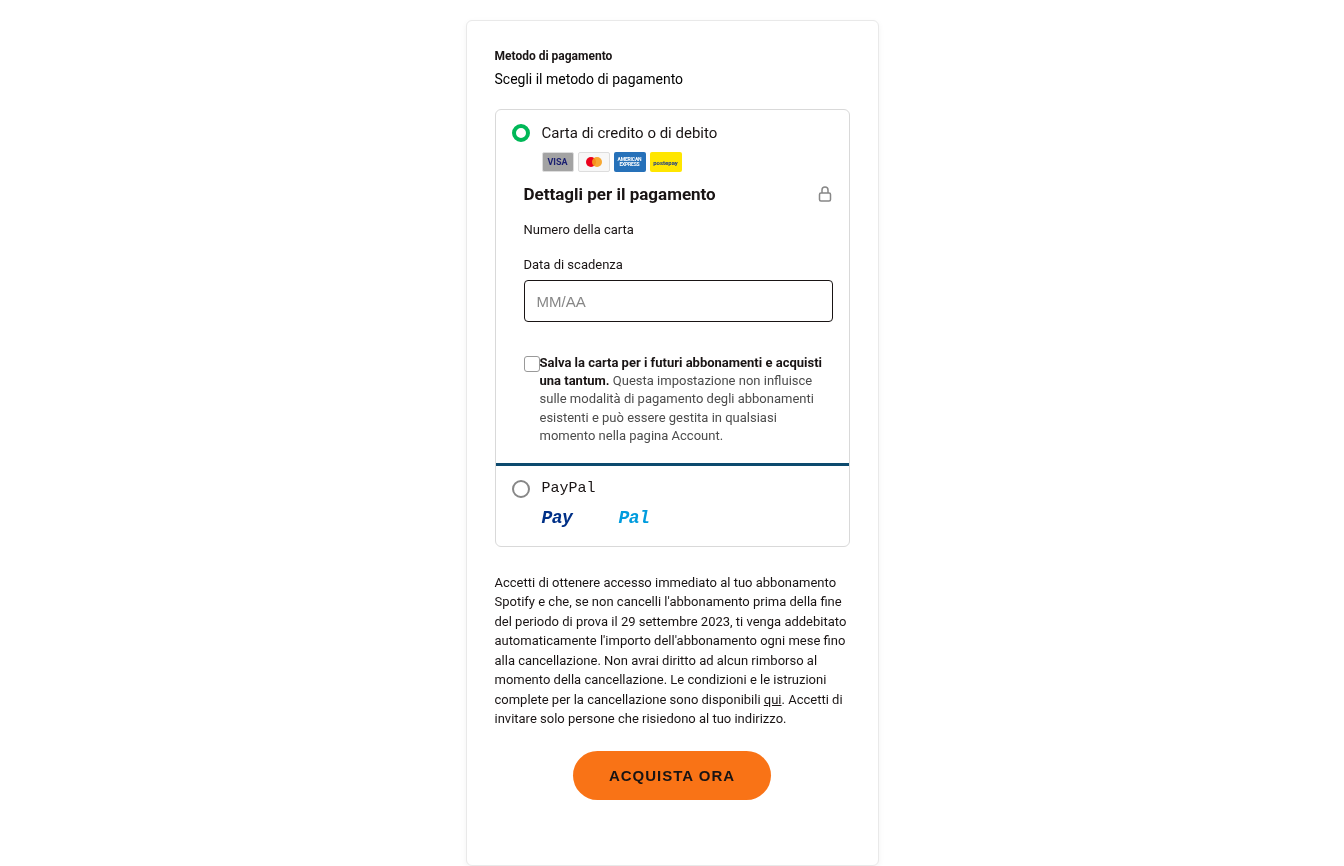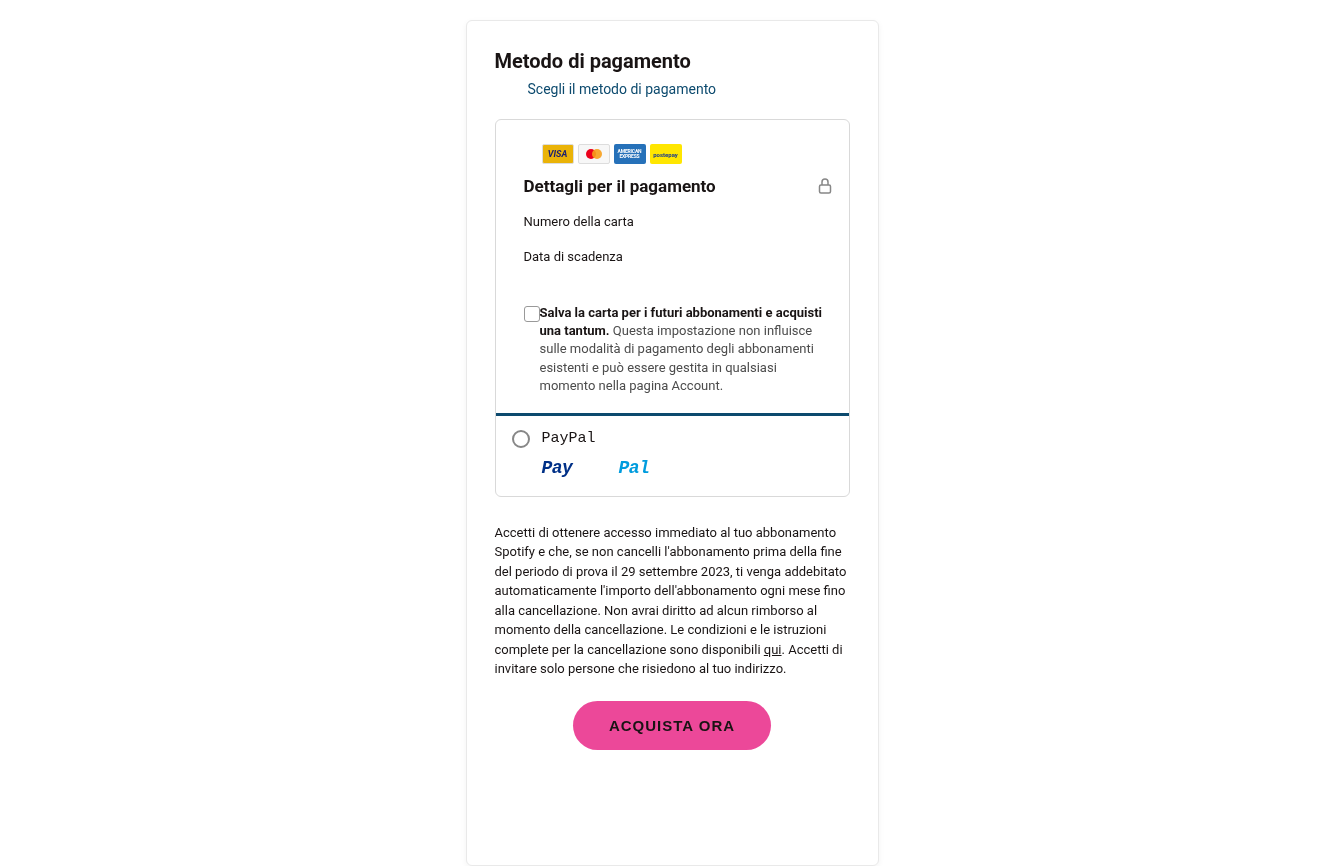--- a/index.html
+++ b/index.html
@@ -14,29 +14,28 @@
   }
   .card {
     width: 413px;
     background: #ffffff;
     border: 1px solid #e9e9e9;
     border-radius: 6px;
     box-shadow: 0 2px 6px rgba(0,0,0,0.05);
     padding: 28px;
   }
   .section-title {
-    font-size: 20px;
+    font-size: 12px;
     font-weight: 700;
     margin-bottom: 8px;
   }
   .section-sub {
     font-size: 14px;
-    color: #0c4a6e;
+    color: #000000;
     margin-bottom: 22px;
-    margin-left: 33px;
   }
   .method-group {
     border: 1px solid #d9d9d9;
     border-radius: 6px;
     overflow: hidden;
     margin-bottom: 26px;
   }
   .method-option {
     padding: 14px 16px 18px 16px;
   }
@@ -82,21 +81,21 @@
     width: 32px;
     height: 20px;
     border-radius: 2px;
     font-size: 8px;
     font-weight: 700;
     display: flex;
     align-items: center;
     justify-content: center;
     color: #fff;
   }
-  .visa { background: #eab308; color: #1a1f71; border: 1px solid #ddd; font-size: 9px; font-style: italic; }
+  .visa { background: #a3a3a3; color: #1a1f71; border: 1px solid #ddd; font-size: 9px; }
   .mc { background: #f7f7f7; border: 1px solid #ddd; position: relative; }
   .mc::before { content:''; position:absolute; width:10px; height:10px; background:#eb001b; border-radius:50%; left:7px; top:4px; }
   .mc::after { content:''; position:absolute; width:10px; height:10px; background:#f79e1b; border-radius:50%; left:13px; top:4px; opacity:0.9; }
   .amex { background:#2671b9; font-size:5px; letter-spacing:-0.2px; line-height:1; text-align:center; }
   .postepay { background:#ffe600; color:#1a3b8c; font-size:6px; }
   .details-block {
     margin-top: 12px;
     margin-left: 12px;
     margin-right: 0;
   }
@@ -195,21 +194,21 @@
   .terms {
     font-size: 13px;
     line-height: 1.5;
     color: #191414;
     margin-bottom: 22px;
   }
   .terms a { color: #191414; text-decoration: underline; }
   .buy-btn {
     display: block;
     margin: 6px auto;
-    background: #ec4899;
+    background: #f97316;
     color: #191414;
     border: none;
     border-radius: 500px;
     padding: 16px 36px;
     font-size: 15px;
     font-weight: 700;
     letter-spacing: 1px;
     cursor: pointer;
   }
 </style>
@@ -217,20 +216,24 @@
 <body>
 
 <div class="card">
 
   <div class="section-title">Metodo di pagamento</div>
   <div class="section-sub">Scegli il metodo di pagamento</div>
 
   <div class="method-group">
 
     <div class="method-option">
+      <div class="option-header">
+        <div class="radio selected"></div>
+        <div class="option-label">Carta di credito o di debito</div>
+      </div>
       <div class="card-logos">
         <div class="card-logo visa">VISA</div>
         <div class="card-logo mc"></div>
         <div class="card-logo amex">AMERICAN EXPRESS</div>
         <div class="card-logo postepay">postepay</div>
       </div>
 
       <div class="details-block">
         <div class="details-header">
           <div class="details-title">Dettagli per il pagamento</div>
@@ -242,20 +245,21 @@
           </span>
         </div>
 
         <div class="field-wrap">
           <label class="field-label">Numero della carta</label>
         </div>
 
         <div class="two-col">
           <div class="col field-wrap">
             <label class="field-label">Data di scadenza</label>
+            <input type="text" class="input focused" placeholder="MM/AA" style="">
           </div>
         </div>
 
         <div class="save-row">
           <div class="checkbox"></div>
           <div class="save-text">
             <b>Salva la carta per i futuri abbonamenti e acquisti una tantum.</b><span> Questa impostazione non influisce sulle modalità di pagamento degli abbonamenti esistenti e può essere gestita in qualsiasi momento nella pagina Account.</span>
           </div>
         </div>
       </div>

